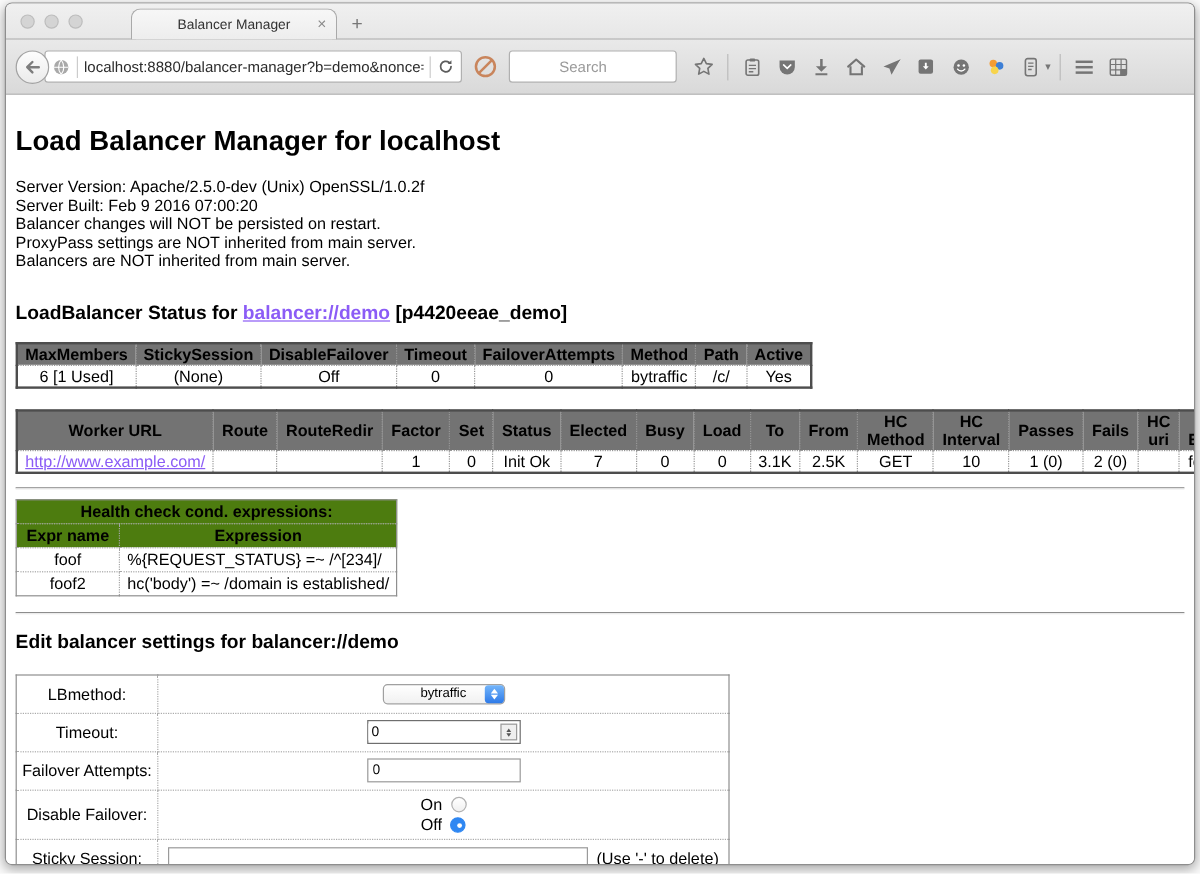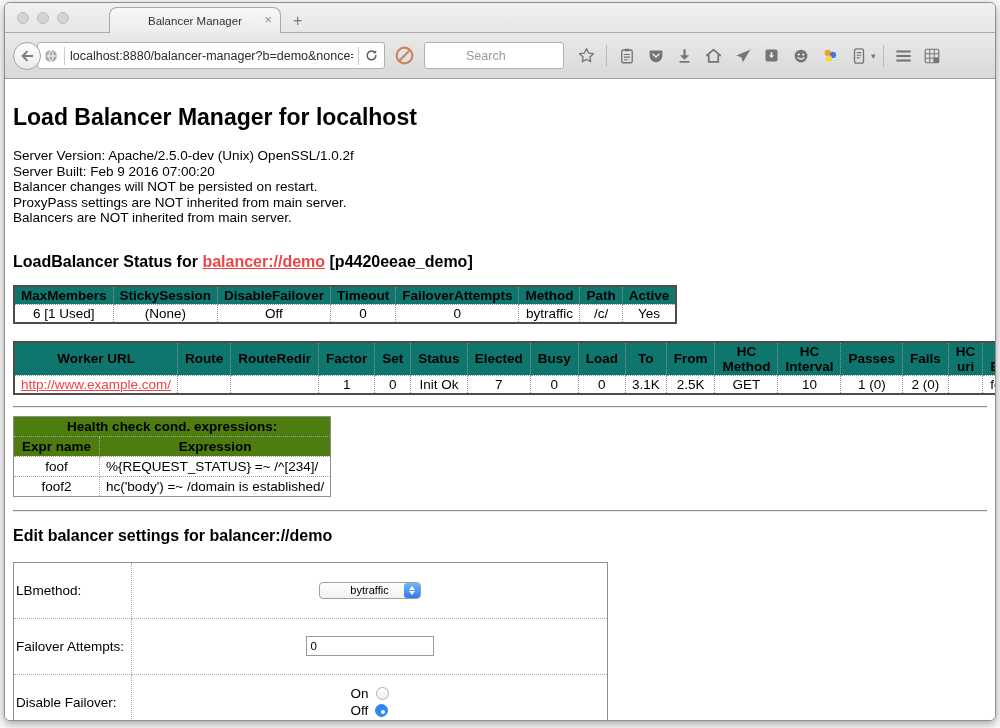--- a/index.html
+++ b/index.html
@@ -39,40 +39,40 @@
   .tb-icons { display:flex; align-items:center; margin-left:10px; gap:4px; }
   .icbtn { width:25px; height:26px; display:flex; align-items:center; justify-content:center; flex:none; }
   .tdiv { width:1px; height:22px; background:#bbb; margin:0 3px; flex:none; }
   .caret { font-size:9px; color:#777; margin-left:-4px; }
 
   
   .content { background:#fff; height:641px; padding:0 8px; color:#000; font-size:13.5px; overflow:hidden; }
   h1.pt { font-size:23px; margin:25px 0 17px; font-weight:bold; }
   .info div { line-height:15.6px; }
   h3.sec { font-size:16px; margin:27px 0 14px; font-weight:bold; }
-  a.plink { color:#ef4444; text-decoration:underline; }
+  a.plink { color:#8b5cf6; text-decoration:underline; }
 
   table.lb { border-collapse:collapse; border:2px solid #4d4d4d; }
-  table.lb th { background:#0f766e; border:1px dotted #979797; padding:1px 6px; font-size:13.5px; font-weight:bold; }
+  table.lb th { background:#737373; border:1px dotted #979797; padding:1px 6px; font-size:13.5px; font-weight:bold; }
   table.lb td { border:1px dotted #979797; padding:1px 6px; font-size:13.5px; text-align:center; }
   table.lb td.lft { text-align:center; }
   table.worker { margin-top:17px; }
   table.worker th { padding:1px 7px; }
   table.worker td { min-width:26px; }
 
   hr.rule { border:none; border-top:1px solid #8d8d8d; border-bottom:1px solid #ededed; margin:11px 0 8px 0; }
 
   table.hc { border-collapse:collapse; border:1px solid #8f8f8f; margin-top:0; }
   table.hc th { background:#4d7c0f; border:1px dotted #a5a5a5; padding:2px 8px; font-size:13.5px; }
   table.hc td { border:1px dotted #a5a5a5; padding:2px 6px; font-size:13.5px; }
   table.hc td.ctr { text-align:center; }
 
   table.form { border-collapse:collapse; border:1px solid #8f8f8f; width:595px; margin-top:17px; }
   table.form td { border:1px dotted #aaa; font-size:13.5px; }
-  td.flabel { width:118px; padding:20px 2px; }
+  td.flabel { width:118px; text-align:center; padding:8px 2px; }
   td.fval { padding:3px 8px; }
   .ctrrow { display:flex; justify-content:center; align-items:center; }
   .fakeselect { position:relative; width:102px; height:17px; border:1px solid #a0a0a0; border-radius:4px;
                 background:linear-gradient(#ffffff,#f1f1f1); display:flex; align-items:center; justify-content:center;
                 font-size:11px; }
   .stepper { position:absolute; right:0px; top:0px; width:16px; height:15px; border-radius:3px;
              background:linear-gradient(#74b6fb,#2e7ae8); display:flex; flex-direction:column;
              align-items:center; justify-content:center; gap:1px; }
   .tri-up { width:0; height:0; border-left:3px solid transparent; border-right:3px solid transparent; border-bottom:4px solid #fff; }
   .tri-dn { width:0; height:0; border-left:3px solid transparent; border-right:3px solid transparent; border-top:4px solid #fff; }
@@ -348,20 +348,34 @@
             <span>bytraffic</span>
             <span class="stepper">
                       <span class="tri-up"></span>
                       <span class="tri-dn"></span>
                     </span>
           </div>
         </div>
               </td>
       </tr>
       <tr>
+        <td class="flabel">Timeout:</td>
+        <td class="fval">
+                <div class="ctrrow">
+          <div class="numwrap">
+            <input value="0" style="">
+            <span class="spin">
+                      <span class="tri-up"></span>
+                      <span class="tri-dn"></span>
+                    </span>
+          </div>
+        </div>
+              </td>
+      </tr>
+      <tr>
         <td class="flabel">Failover Attempts:</td>
         <td class="fval">
                 <div class="ctrrow">
           <input class="plainnum" value="0" style="">
         </div>
               </td>
       </tr>
       <tr>
         <td class="flabel">Disable Failover:</td>
         <td class="fval">

